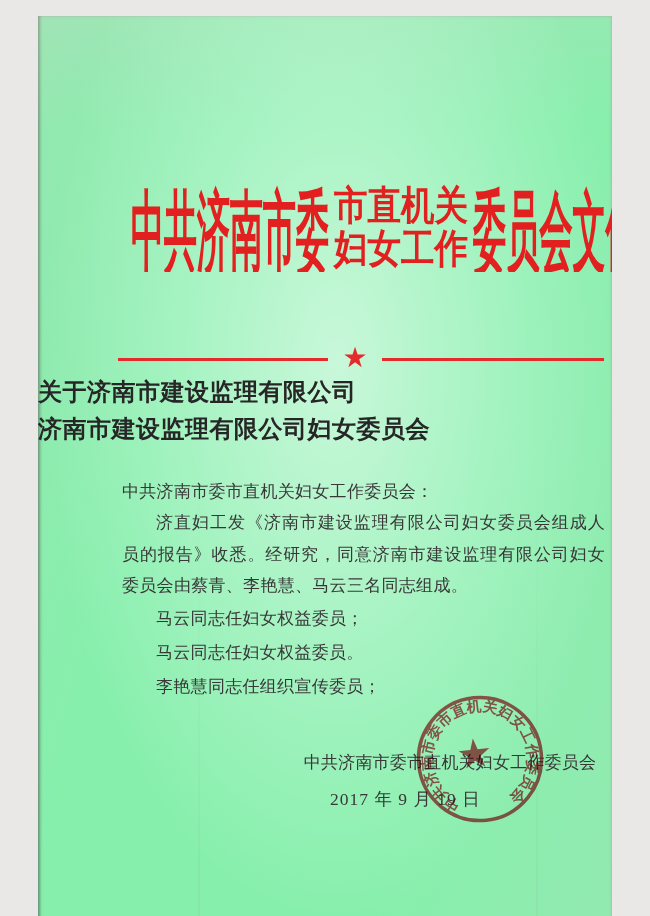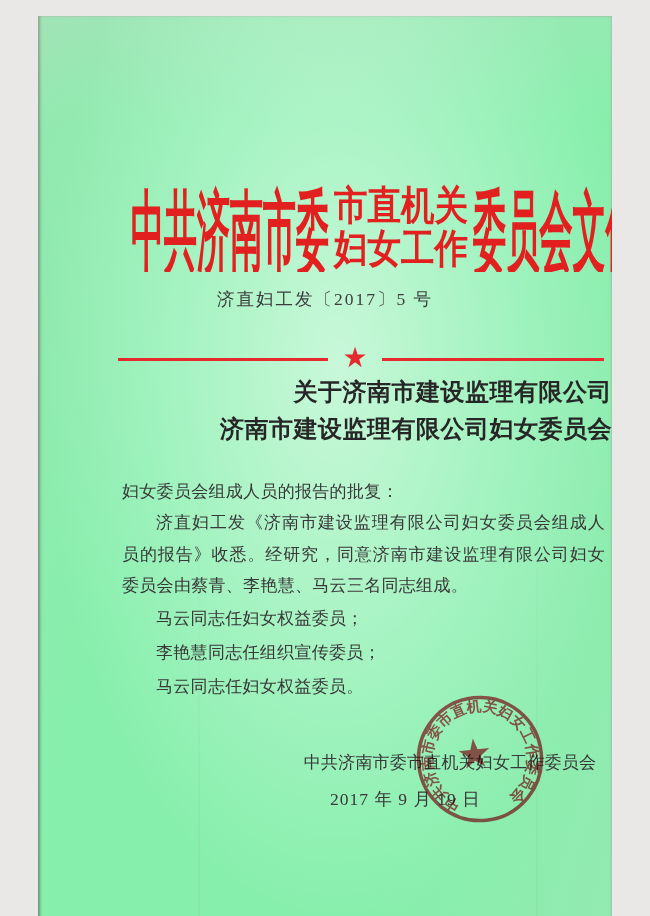--- a/index.html
+++ b/index.html
@@ -52,21 +52,21 @@
   .rule-right { width:222px; }
   .divider .star {
     color:#e42a2c; font-size:28px; line-height:1;
     transform:translateY(-1px);
     font-family:"DejaVu Sans", sans-serif;
   }
 
   
   .title {
     position:absolute; top:358px; left:0; width:100%; margin:0;
-    text-align:right; font-size:24px; font-weight:bold;
+    text-align:left; font-size:24px; font-weight:bold;
     line-height:37px; letter-spacing:0.5px; color:#262626;
   }
 
   
   .body-text {
     position:absolute; top:461px; left:84px; width:483px;
     font-size:17px; letter-spacing:0.3px; color:#383838;
   }
   .salutation { margin:0; line-height:30px; }
   .para {
@@ -111,39 +111,38 @@
   <div class="crease-a"></div>
   <div class="crease-b"></div>
 
   <svg class="header-svg" viewBox="0 0 650 106">
     <text class="hdr-big" x="93" y="96" textLength="198" lengthAdjust="spacingAndGlyphs">中共济南市委</text>
     <text class="hdr-small" x="296" y="53" textLength="134" lengthAdjust="spacingAndGlyphs">市直机关</text>
     <text class="hdr-small" x="296" y="96" textLength="134" lengthAdjust="spacingAndGlyphs">妇女工作</text>
     <text class="hdr-big" x="435" y="96" textLength="166" lengthAdjust="spacingAndGlyphs">委员会文件</text>
   </svg>
 
-  <div class="doc-number">济直妇工发〔2017〕5 号</div>
 
   <div class="divider">
     <span class="rule rule-left"></span>
     <span class="star">★</span>
     <span class="rule rule-right"></span>
   </div>
 
   <h1 class="title">
     <span>关于济南市建设监理有限公司</span><br>
     <span>济南市建设监理有限公司妇女委员会</span>
   </h1>
 
   <div class="body-text">
-    <p class="salutation">妇女委员会组成人员的报告的批复：</p>
+    <p class="salutation">中共济南市委市直机关妇女工作委员会：</p>
     <p class="para">济直妇工发《济南市建设监理有限公司妇女委员会组成人员的报告》收悉。经研究，同意济南市建设监理有限公司妇女委员会由蔡青、李艳慧、马云三名同志组成。</p>
     <p class="item">马云同志任妇女权益委员；</p>
+    <p class="item">马云同志任妇女权益委员。</p>
     <p class="item">李艳慧同志任组织宣传委员；</p>
-    <p class="item">马云同志任妇女权益委员。</p>
   </div>
 
   <div class="sig-org">中共济南市委市直机关妇女工作委员会</div>
   <div class="sig-date">2017 年 9 月 19 日</div>
 
   <svg class="stamp" viewBox="0 0 142 142">
     <defs>
       <path id="seal-arc" d="M 47,112.6 A 48,48 0 1 1 95,112.6" fill="none"></path>
     </defs>
     <circle cx="71" cy="71" r="61.5"></circle>

